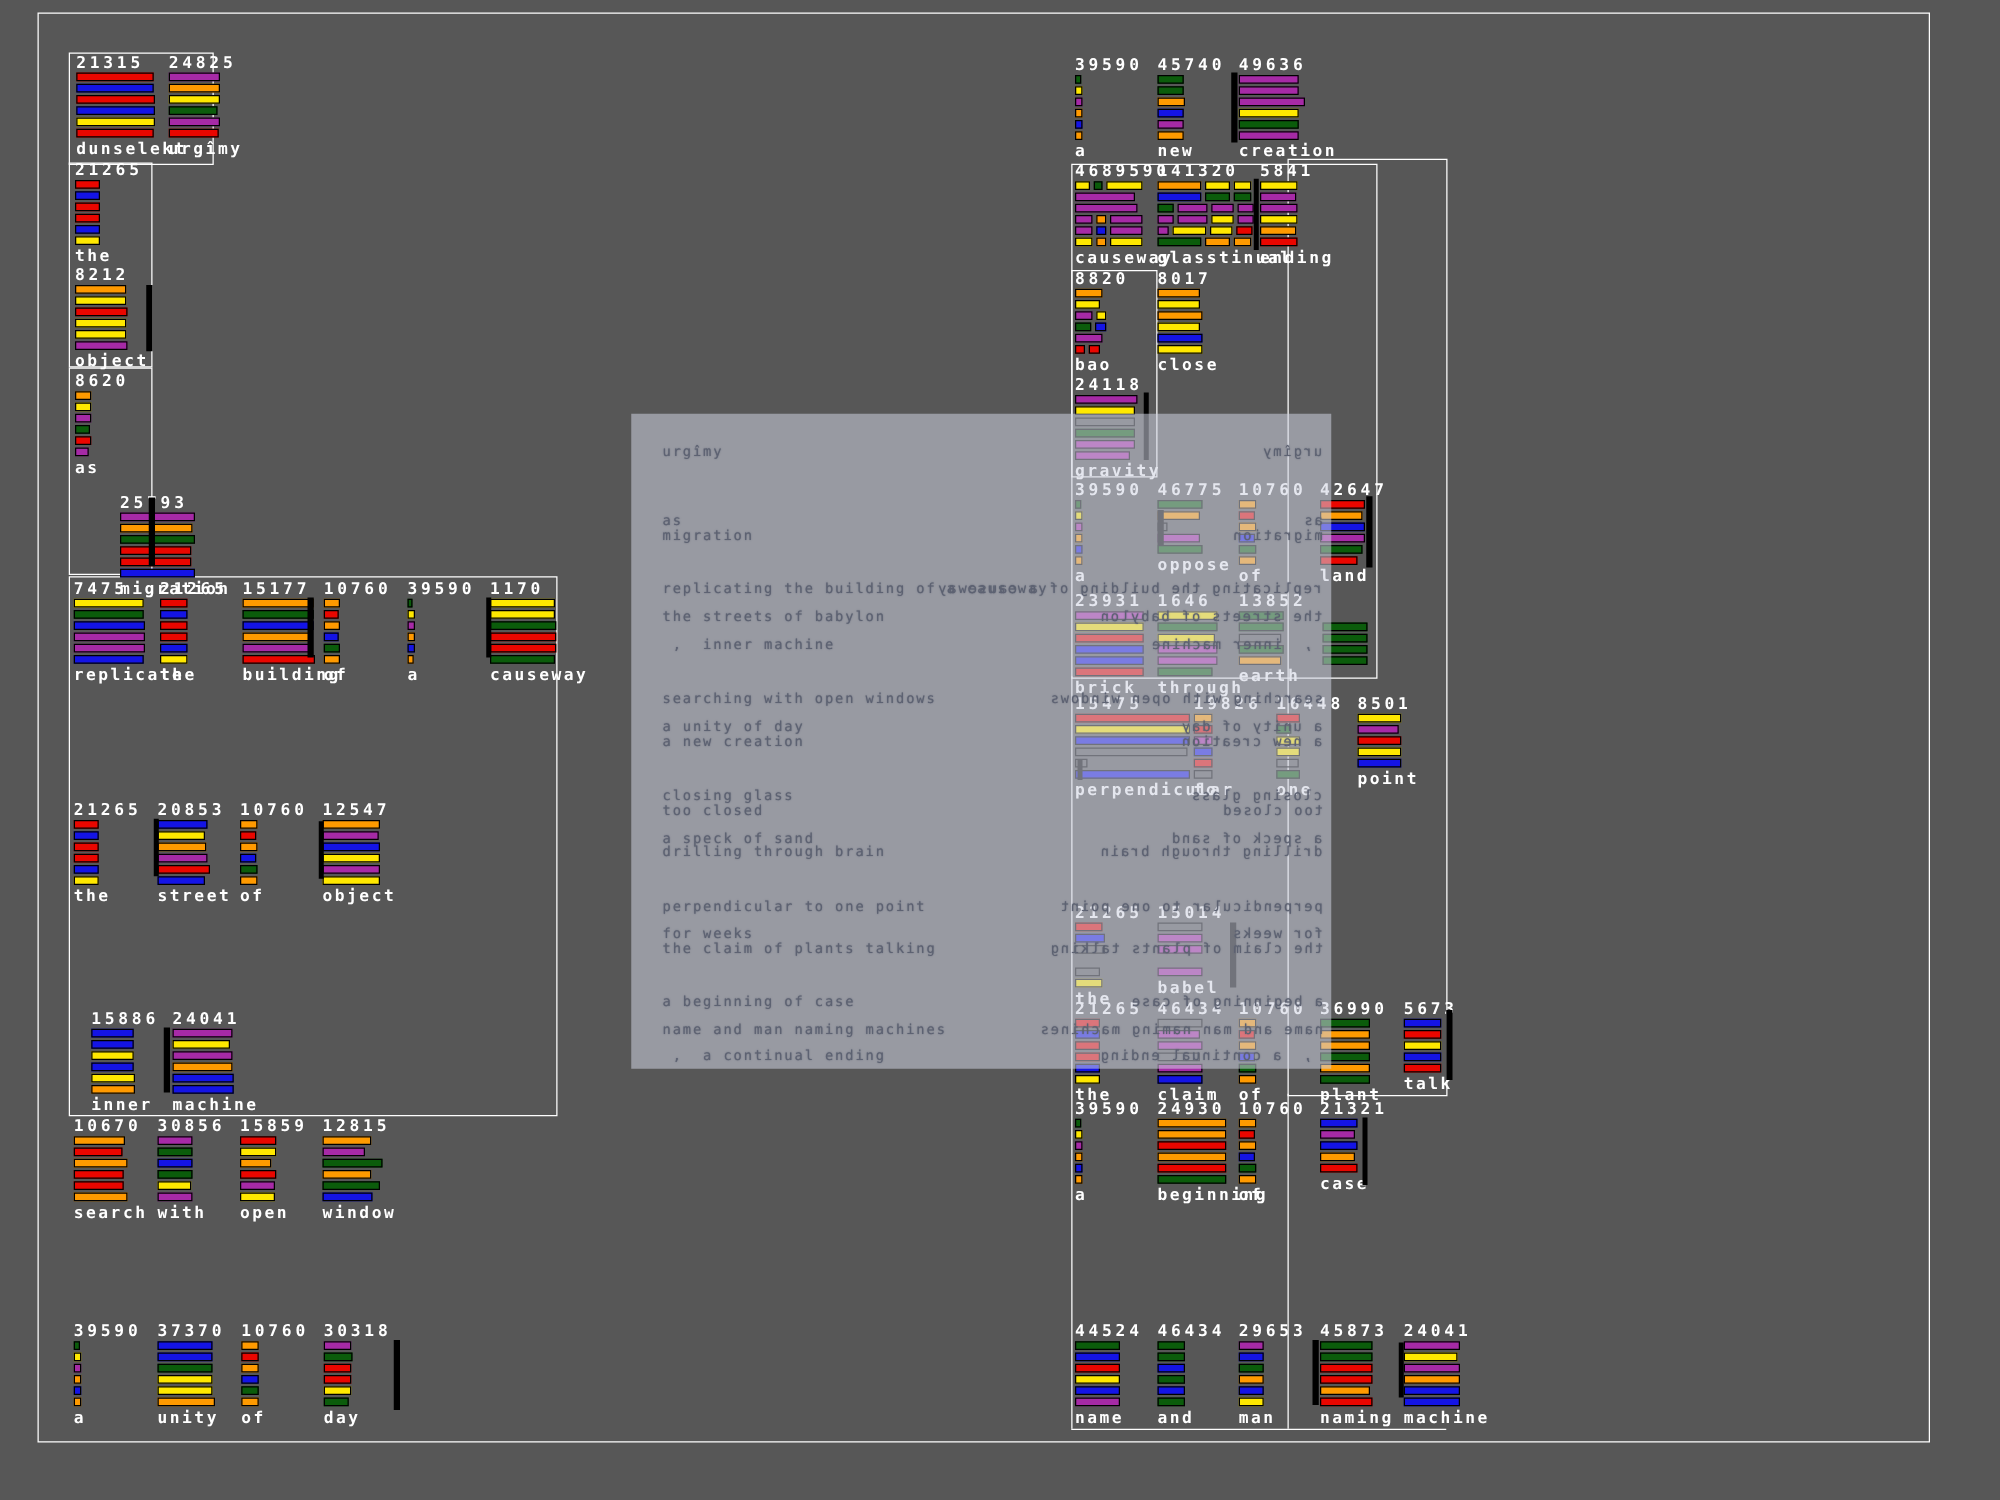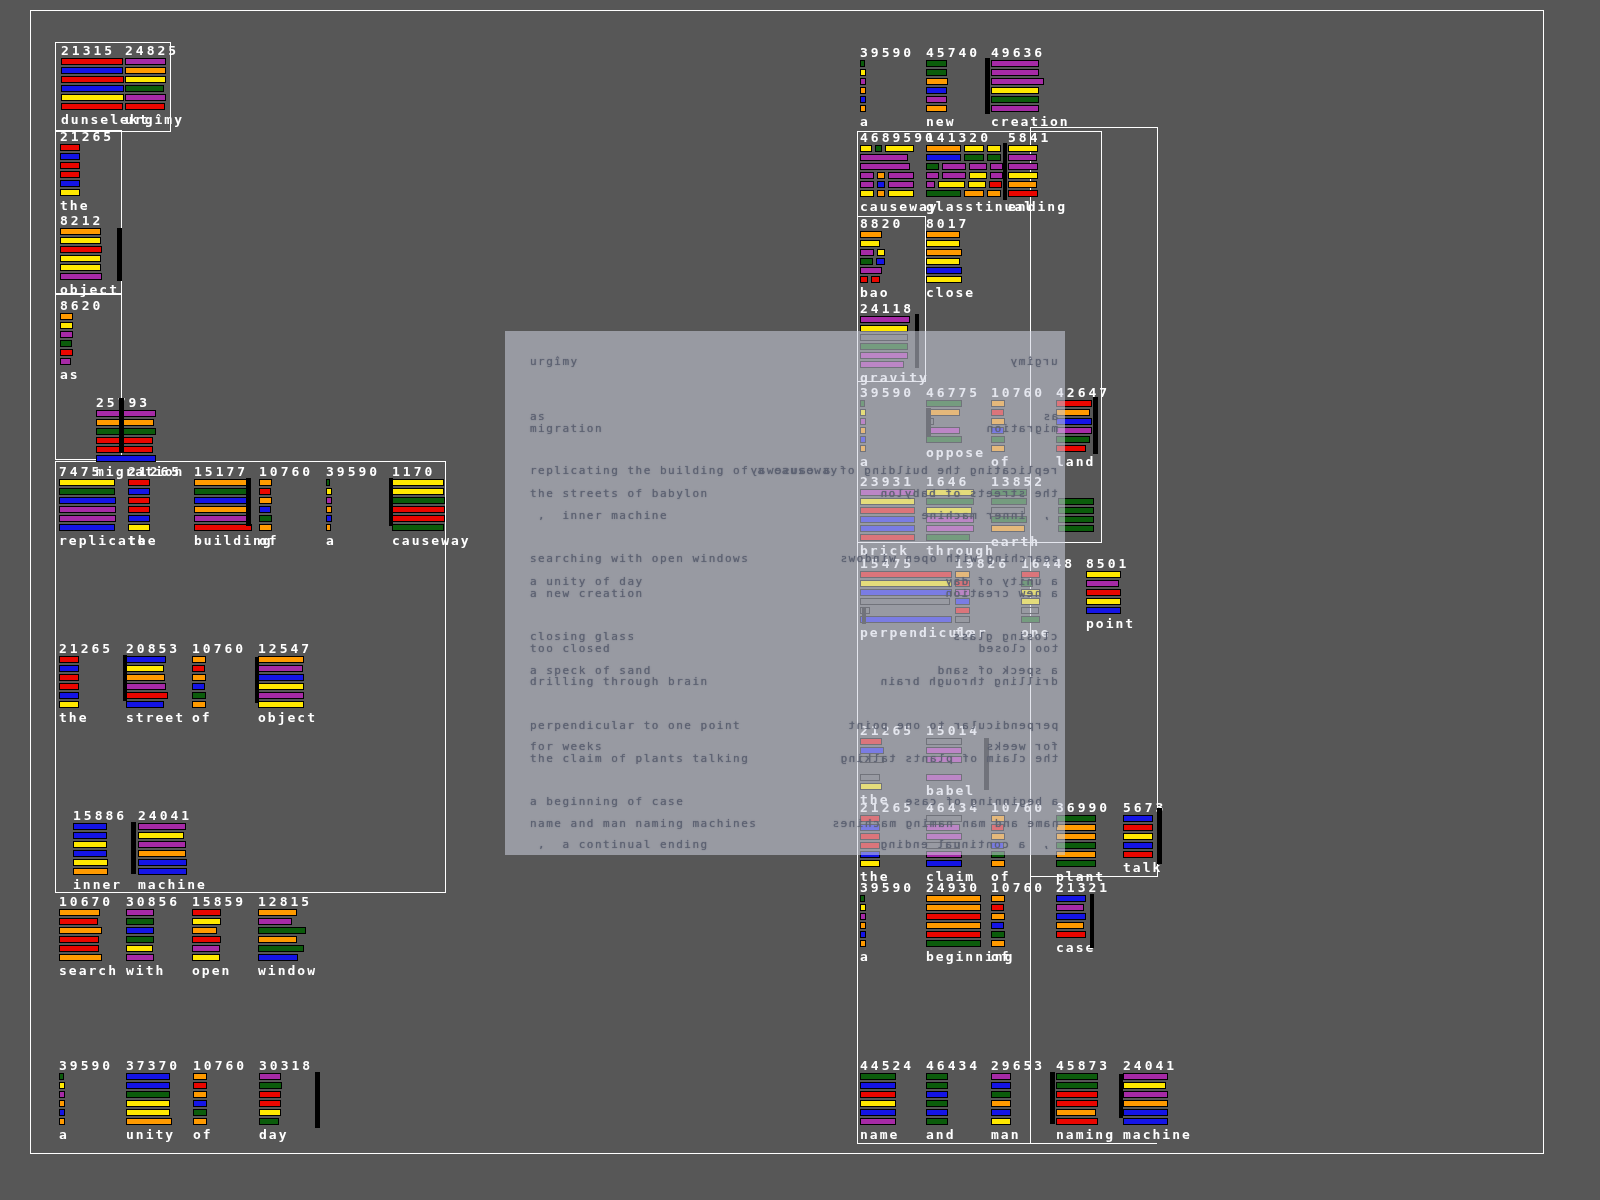--- a/index.html
+++ b/index.html
@@ -54,21 +54,21 @@
         </div>
         <div class="bar-row">
           <div class="seg " style="width: 61px; background: rgb(255, 232, 0);"></div>
         </div>
         <div class="bar-row">
           <div class="seg " style="width: 60px; background: rgb(234, 6, 0);"></div>
         </div>
       </div>
       <div class="label">dunselekt</div>
     </div>
-    <div class="block" style="left: 125px; top: 45px;">
+    <div class="block" style="left: 135px; top: 45px;">
       <div class="num">24825</div>
       <div>
         <div class="bar-row">
           <div class="seg " style="width: 39px; background: rgb(166, 42, 166);"></div>
         </div>
         <div class="bar-row">
           <div class="seg " style="width: 39px; background: rgb(255, 154, 0);"></div>
         </div>
         <div class="bar-row">
           <div class="seg " style="width: 39px; background: rgb(255, 232, 0);"></div>

